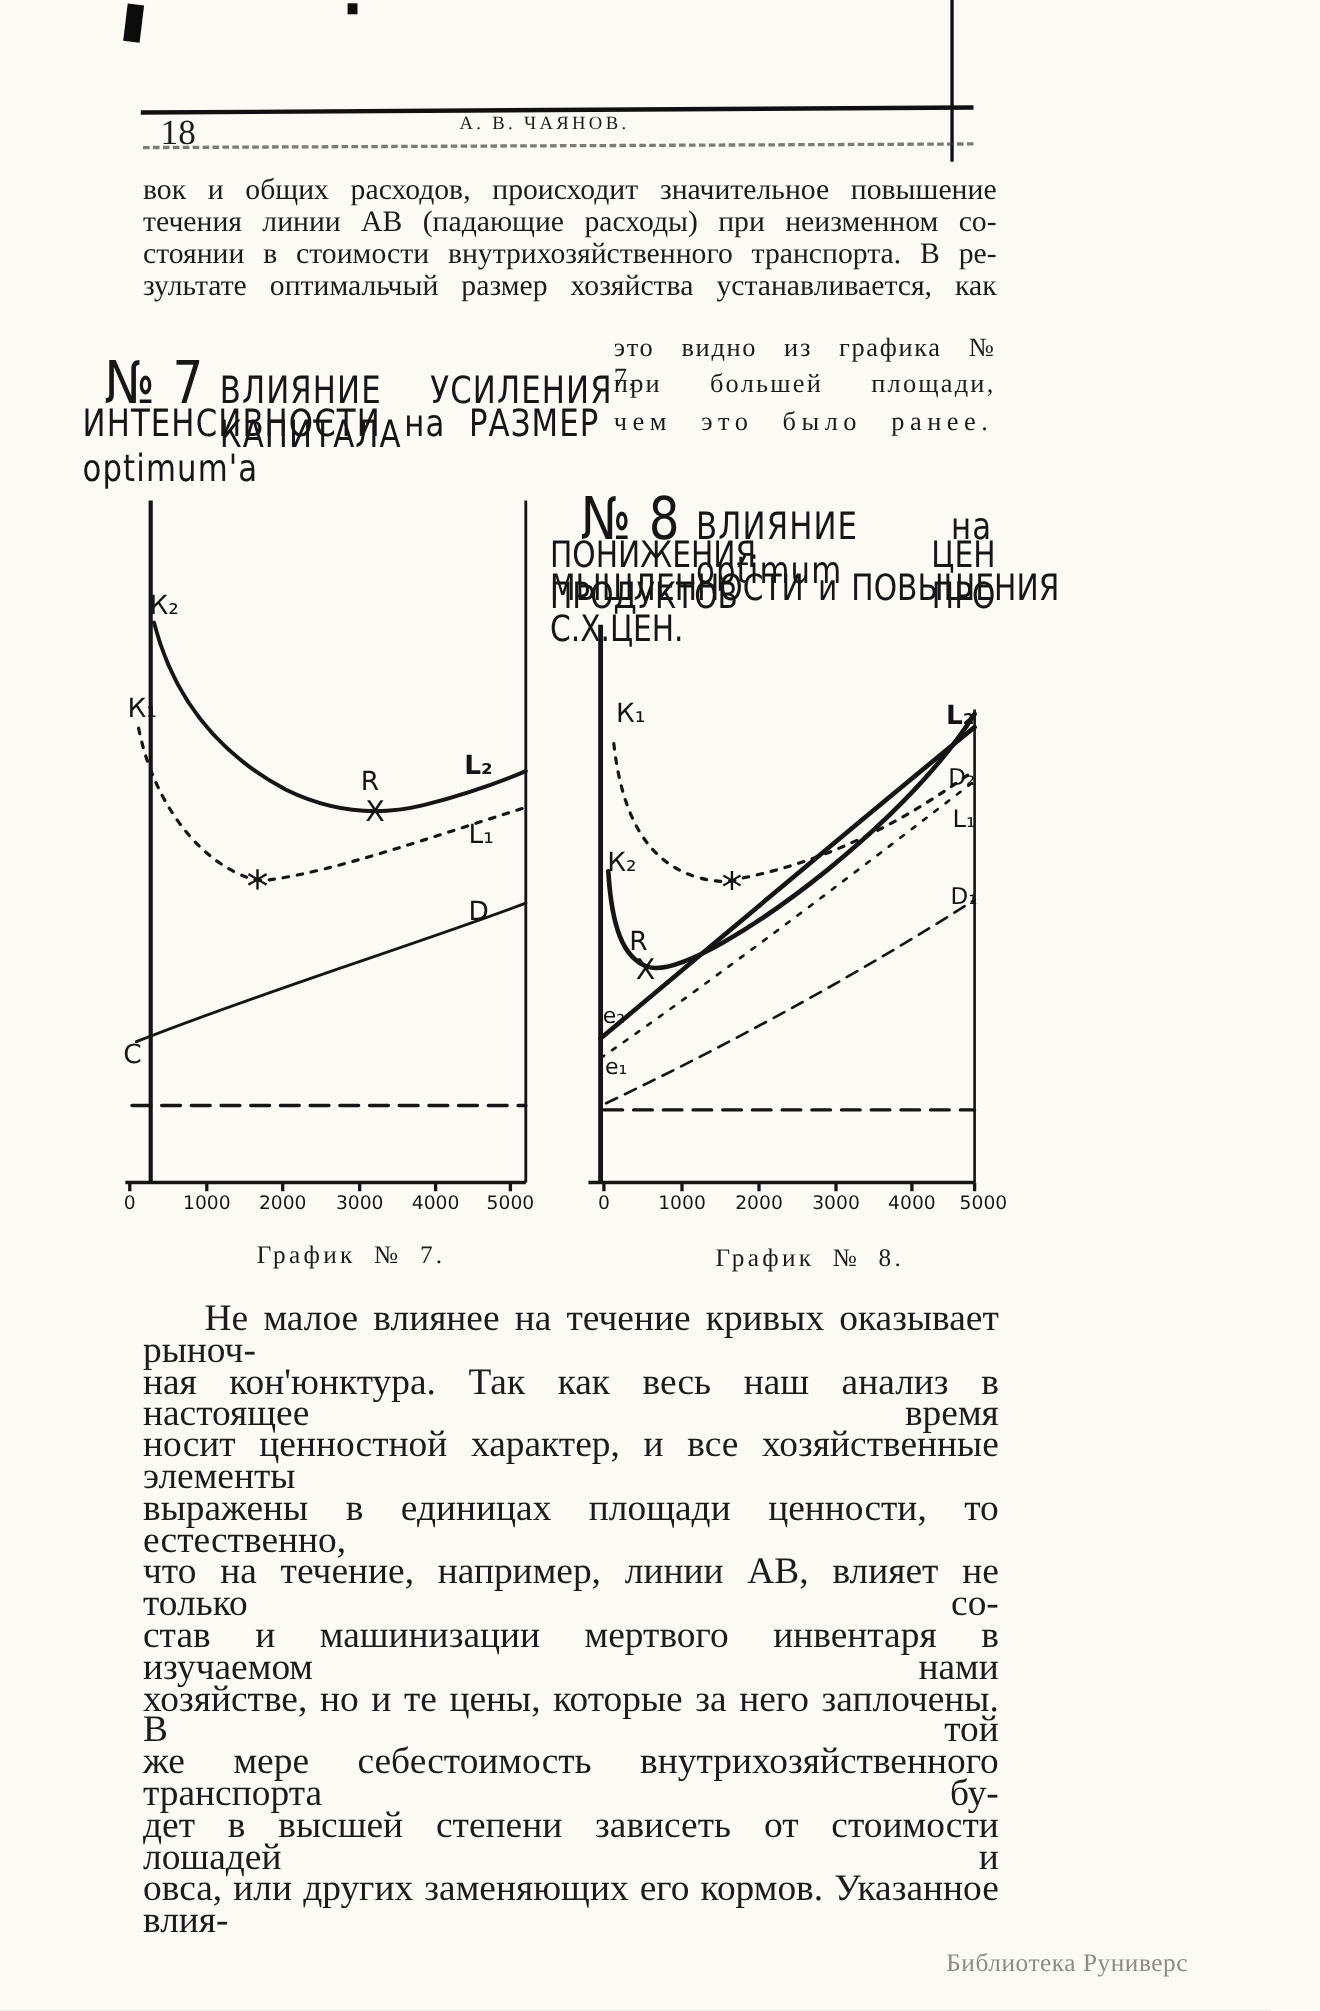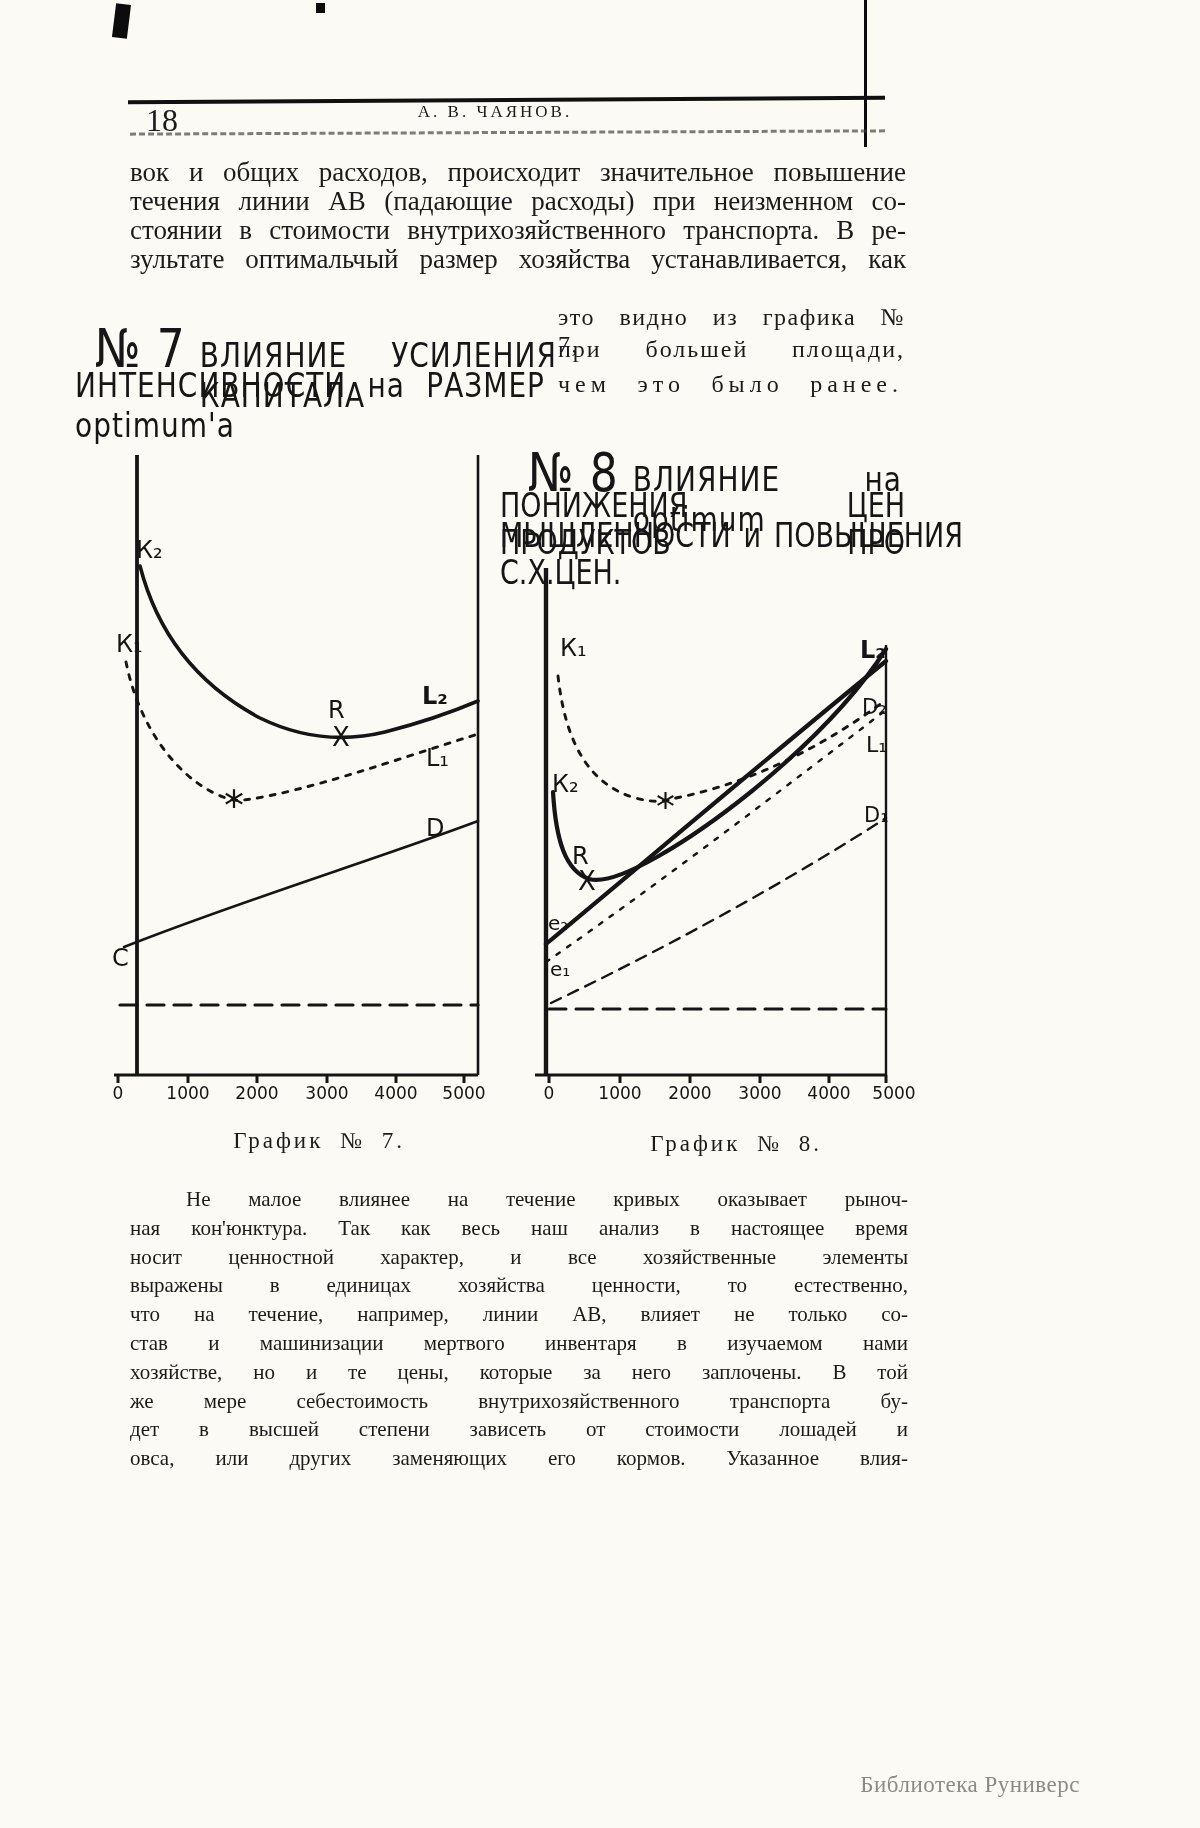--- a/index.html
+++ b/index.html
@@ -113,25 +113,25 @@
     <text x="100" y="549" class="tick">1000</text>
     <text x="170" y="549" class="tick">2000</text>
     <text x="240" y="549" class="tick">3000</text>
     <text x="309" y="549" class="tick">4000</text>
     <text x="374" y="549" class="tick">5000</text>
   </svg>
 
   <div class="abs caption serif" style="left:205px;top:1128px;width:200px;">График № 7.</div>
   <div class="abs caption serif" style="left:622px;top:1131px;width:200px;">График № 8.</div>
 
-  <div class="abs para" style="left:130px;top:1185px;width:778px;font-size:21px;line-height:28.8px;">
+  <div class="abs para" style="left:130px;top:1185px;width:778px;font-size:34px;line-height:28.8px;">
     <div class="ln" style="text-indent:56px;">Не малое влиянее на течение кривых оказывает рыноч-</div>
     <div class="ln">ная кон'юнктура. Так как весь наш анализ в настоящее время</div>
     <div class="ln">носит ценностной характер, и все хозяйственные элементы</div>
-    <div class="ln">выражены в единицах хозяйства ценности, то естественно,</div>
+    <div class="ln">выражены в единицах площади ценности, то естественно,</div>
     <div class="ln">что на течение, например, линии АВ, влияет не только со-</div>
     <div class="ln">став и машинизации мертвого инвентаря в изучаемом нами</div>
     <div class="ln">хозяйстве, но и те цены, которые за него заплочены. В той</div>
     <div class="ln">же мере себестоимость внутрихозяйственного транспорта бу-</div>
     <div class="ln">дет в высшей степени зависеть от стоимости лошадей и</div>
     <div class="ln">овса, или других заменяющих его кормов. Указанное влия-</div>
   </div>
 
   <div class="abs footer" style="left:820px;top:1772px;width:260px;text-align:right;">Библиотека Руниверс</div>
 

